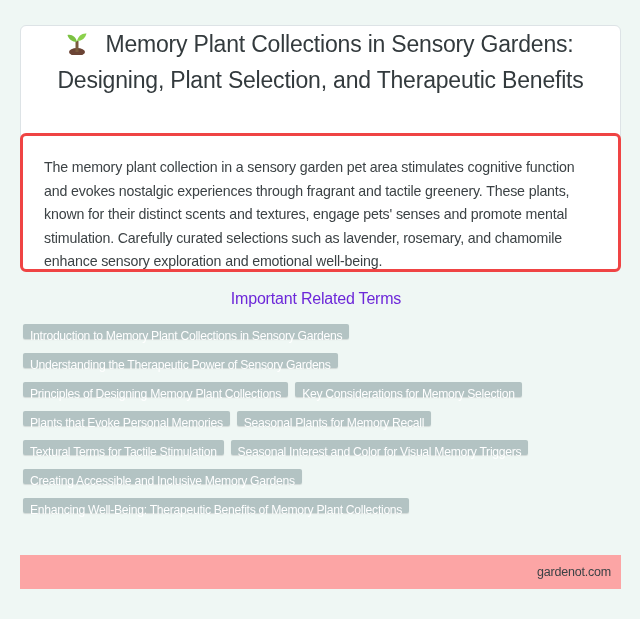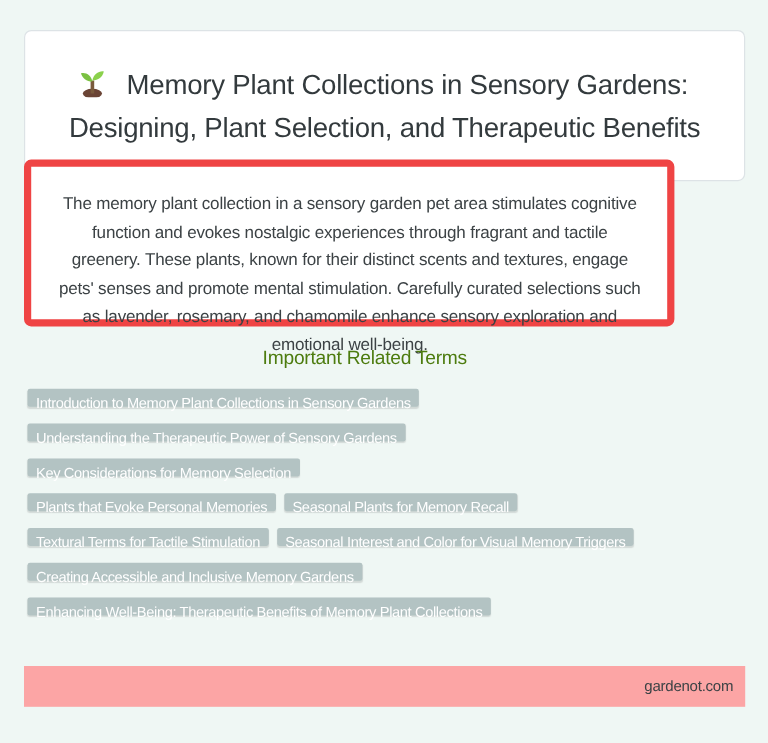--- a/index.html
+++ b/index.html
@@ -19,21 +19,21 @@
     .title-card {
       position: absolute;
       left: 20px;
       top: 25px;
       width: 601px;
       height: 126px;
       background: #ffffff;
       border: 1px solid #dde3e6;
       border-radius: 6px;
       display: flex;
-      align-items: center;
+      align-items: flex-start;
       justify-content: center;
       text-align: center;
       padding: 0 18px;
     }
     .title {
       font-size: 23px;
       line-height: 36px;
       color: #333a3d;
       font-weight: normal;
       letter-spacing: -0.2px;
@@ -42,42 +42,41 @@
       display: inline-block;
       width: 20px;
       height: 26px;
       vertical-align: -3px;
       margin-right: 18px;
     }
     .summary-card {
       position: absolute;
       left: 20px;
       top: 133px;
-      width: 542px;
+      width: 601px;
       height: 139px;
       background: #ffffff;
-      border: 6px solid #ef4444;
+      border: 3px solid #ef4444;
       border-radius: 6px;
       padding: 20px 20px 0 21px;
-      text-align: center;
     }
     .summary-text {
       font-size: 14.2px;
       line-height: 23.5px;
       color: #3c4245;
       letter-spacing: -0.15px;
     }
     .related-heading {
       position: absolute;
-      left: 0;
+      left: 12px;
       top: 290px;
       width: 608px;
       text-align: center;
       font-size: 16px;
-      color: #4d7c0f;
+      color: #6d28d9;
       letter-spacing: -0.2px;
     }
     .tags {
       position: absolute;
       left: 23px;
       top: 324px;
       width: 600px;
       display: flex;
       flex-wrap: wrap;
       gap: 7px 7px;
@@ -137,20 +136,21 @@
     <p class="summary-text">The memory plant collection in a sensory garden pet area stimulates cognitive function and evokes nostalgic experiences through fragrant and tactile greenery. These plants, known for their distinct scents and textures, engage pets' senses and promote mental stimulation. Carefully curated selections such as lavender, rosemary, and chamomile enhance sensory exploration and emotional well-being.</p>
   </div>
 
   <div class="related-heading">Important Related Terms</div>
 
   <div class="tags">
     <span class="tag">Introduction to Memory Plant Collections in Sensory Gardens</span>
     <div class="tags-break"></div>
     <span class="tag">Understanding the Therapeutic Power of Sensory Gardens</span>
     <div class="tags-break"></div>
+    <span class="tag">Principles of Designing Memory Plant Collections</span>
     <span class="tag">Key Considerations for Memory Selection</span>
     <div class="tags-break"></div>
     <span class="tag">Plants that Evoke Personal Memories</span>
     <span class="tag">Seasonal Plants for Memory Recall</span>
     <div class="tags-break"></div>
     <span class="tag">Textural Terms for Tactile Stimulation</span>
     <span class="tag">Seasonal Interest and Color for Visual Memory Triggers</span>
     <div class="tags-break"></div>
     <span class="tag">Creating Accessible and Inclusive Memory Gardens</span>
     <div class="tags-break"></div>

